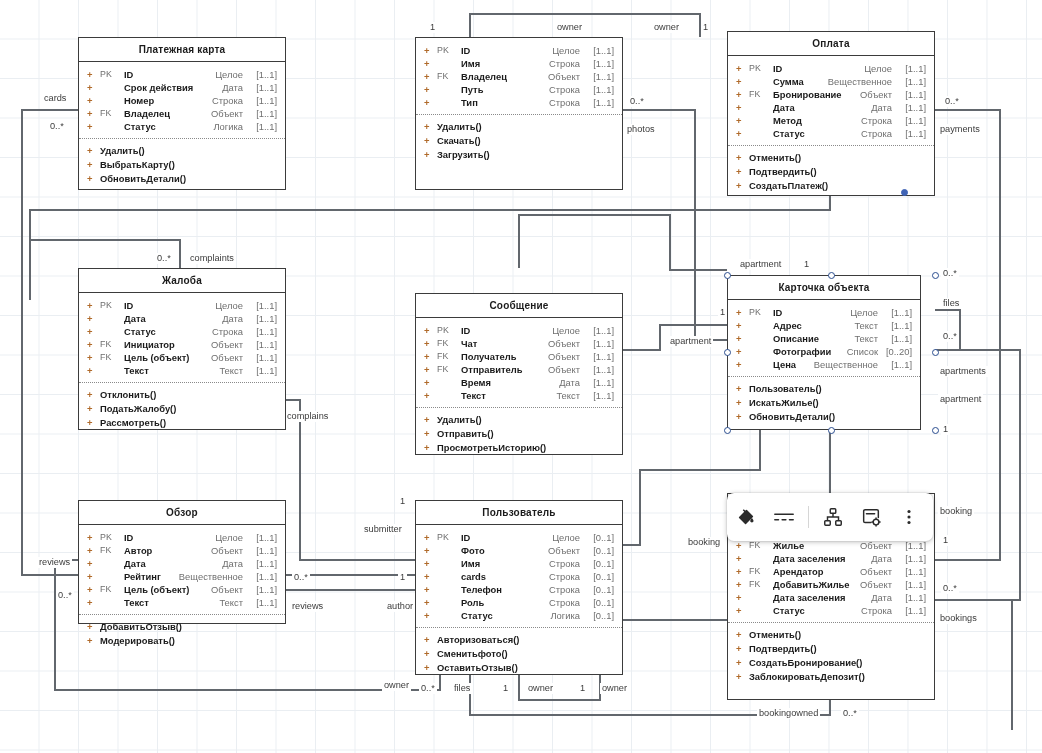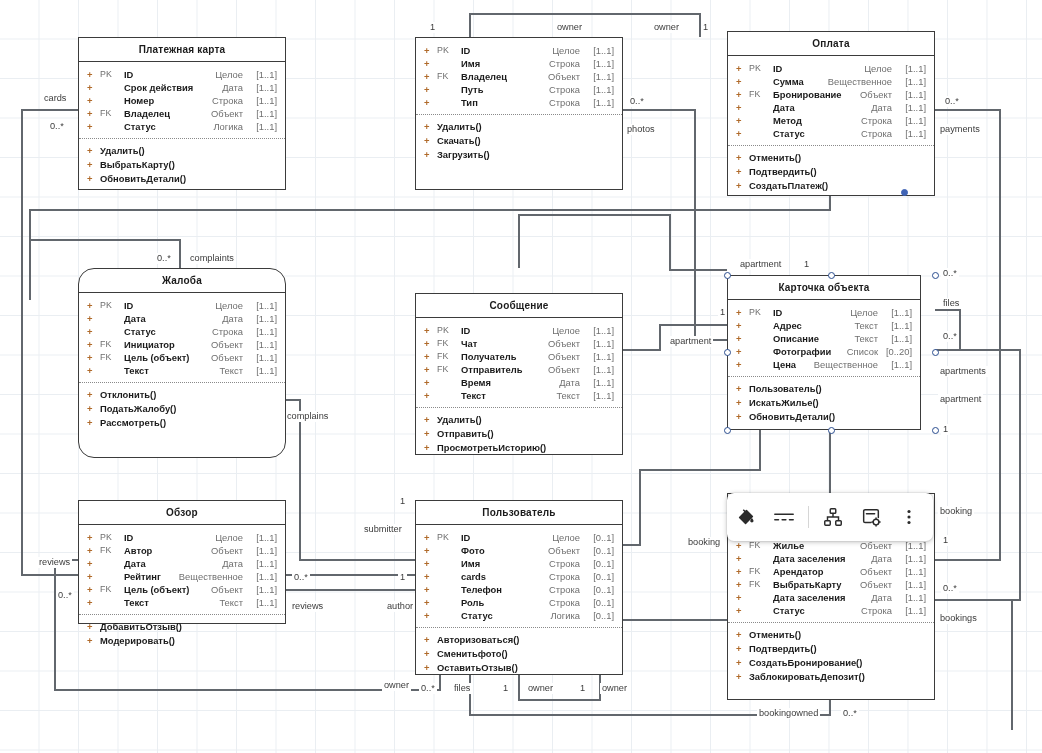--- a/index.html
+++ b/index.html
@@ -357,21 +357,21 @@
           <div class="oprow">
             <span class="plus">+</span>
             <span class="opname">Подтвердить()</span>
           </div>
           <div class="oprow">
             <span class="plus">+</span>
             <span class="opname">СоздатьПлатеж()</span>
           </div>
         </div>
       </div>
-      <div class="umlbox" style="left: 78px; top: 268px; width: 208px; height: 190px; border-radius: 16px;">
+      <div class="umlbox" style="left: 78px; top: 268px; width: 208px; height: 162px;">
         <div class="uml-title">Жалоба</div>
         <div class="uml-attrs">
           <div class="row">
             <span class="plus">+</span>
             <span class="key">PK</span>
             <span class="aname">ID</span>
             <span class="atype">Целое</span>
             <span class="acard">[1..1]</span>
           </div>
           <div class="row">
@@ -699,21 +699,21 @@
           <div class="row">
             <span class="plus">+</span>
             <span class="key">FK</span>
             <span class="aname">Арендатор</span>
             <span class="atype">Объект</span>
             <span class="acard">[1..1]</span>
           </div>
           <div class="row">
             <span class="plus">+</span>
             <span class="key">FK</span>
-            <span class="aname">ВыбратьКарту</span>
+            <span class="aname">ДобавитьЖилье</span>
             <span class="atype">Объект</span>
             <span class="acard">[1..1]</span>
           </div>
           <div class="row">
             <span class="plus">+</span>
             <span class="key"></span>
             <span class="aname">Дата заселения</span>
             <span class="atype">Дата</span>
             <span class="acard">[1..1]</span>
           </div>

